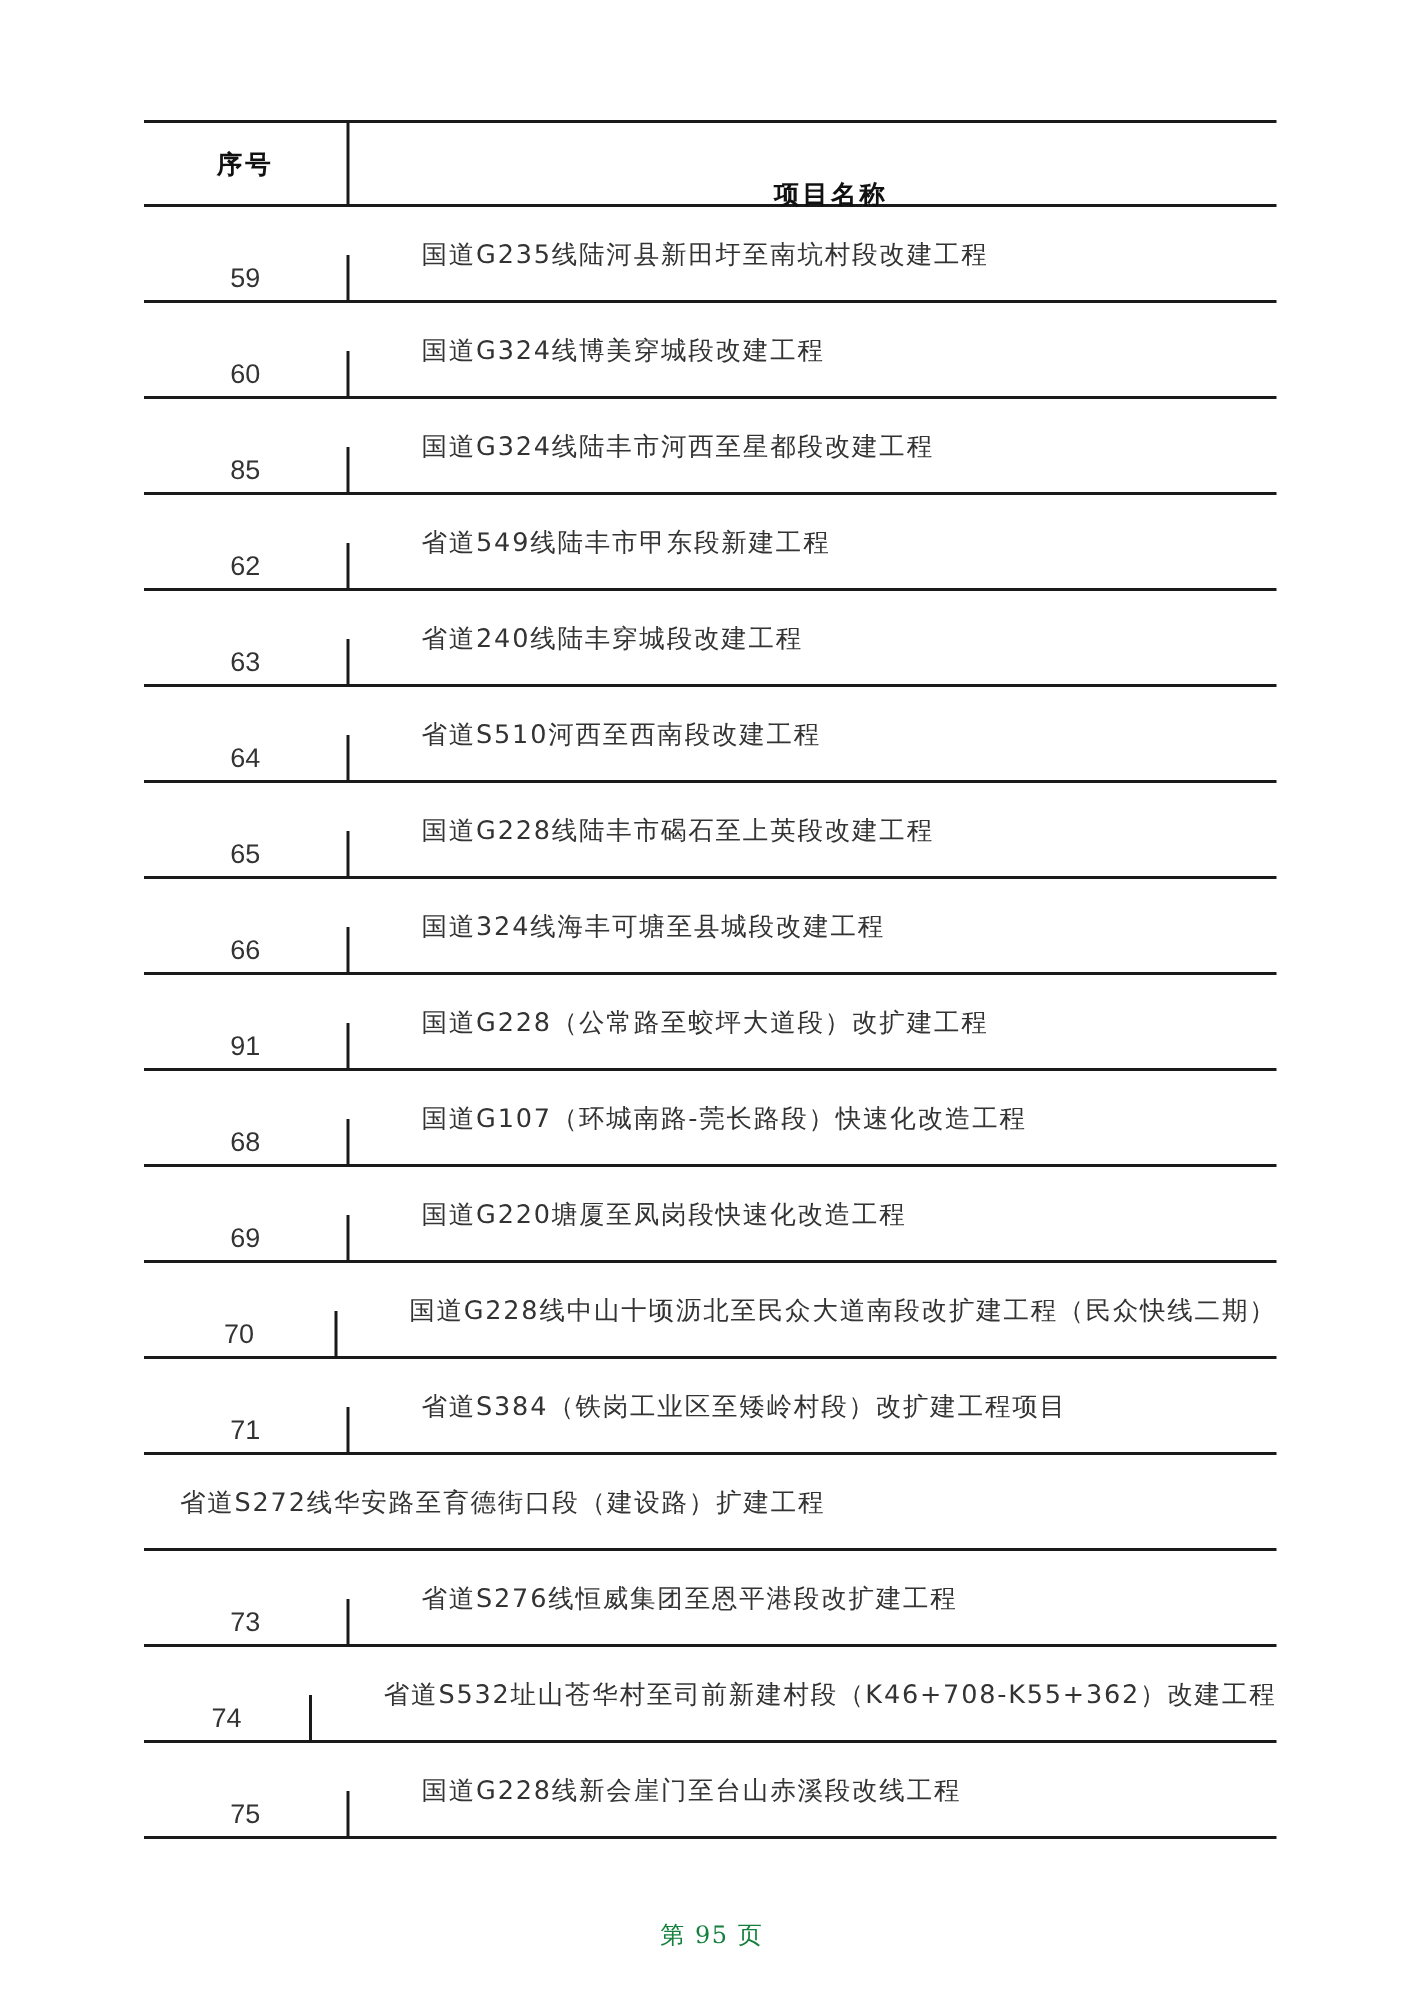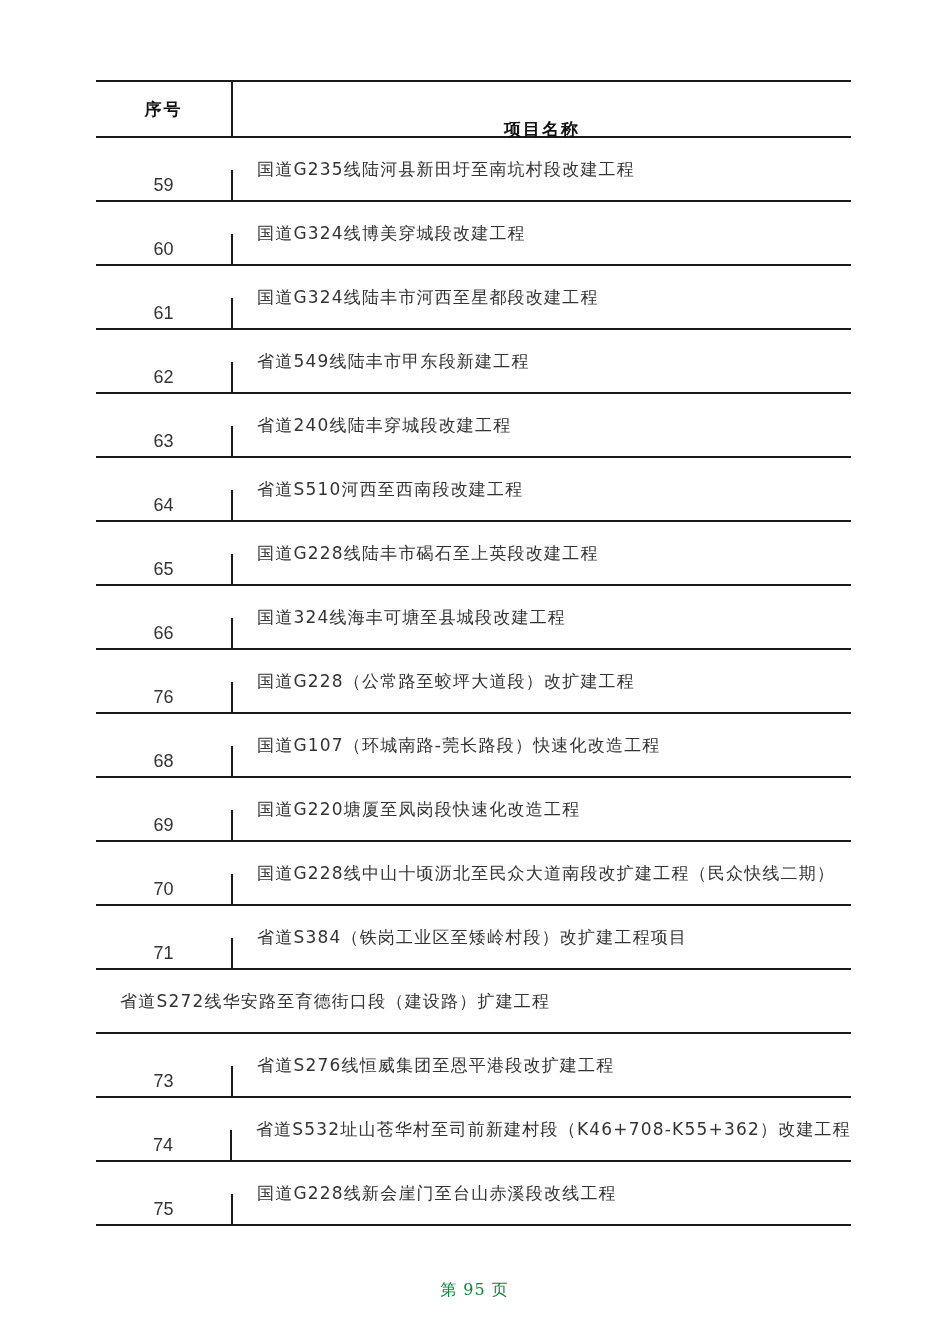--- a/index.html
+++ b/index.html
@@ -1,19 +1,19 @@
 <!DOCTYPE html>
 <html><head>
 <meta charset="utf-8">
 <style>
   html, body { margin: 0; padding: 0; background: #ffffff; }
   body { width: 949px; height: 1344px; position: relative; overflow: hidden;
          font-family: "DejaVu Sans", sans-serif; color: #222; }
   .table { position: absolute; left: 96px; top: 80px; width: 755px; }
-  .row { display: flex; border-bottom: 2px solid #1a1a1a; box-sizing: border-box; height: 64px; }
+  .row { display: flex; border-bottom: 2px solid #1a1a1a; box-sizing: border-box; height: 64px; gap: 24px; }
   .row.header { border-top: 2px solid #1a1a1a; height: 58px; }
   .cell-no { width: 137px; border-right: 2px solid #1a1a1a; display: flex; align-items: center;
              justify-content: center; font-size: 17px; color: #333; box-sizing: border-box; }
   .cell-name { flex: 1; display: flex; align-items: center; padding-left: 24px; font-size: 17px;
                color: #333; letter-spacing: 1.2px; white-space: nowrap; }
   .header .cell-no, .header .cell-name { font-weight: bold; font-size: 17px; color: #111; }
   .header .cell-name { justify-content: center; padding-left: 0; letter-spacing: 2px; margin-top: 41px; }
   .header .cell-no { letter-spacing: 2px; }
   .num { font-family: "Liberation Sans", sans-serif; font-size: 18px; letter-spacing: 0; margin-top: 32px; }
   .footer { position: absolute; top: 1280px; left: 0; width: 949px; text-align: center;
@@ -30,21 +30,21 @@
   <div id="rows">
       <div class="row">
         <div class="cell-no num">59</div>
         <div class="cell-name">国道G235线陆河县新田圩至南坑村段改建工程</div>
       </div>
       <div class="row">
         <div class="cell-no num">60</div>
         <div class="cell-name">国道G324线博美穿城段改建工程</div>
       </div>
       <div class="row">
-        <div class="cell-no num">61</div>
+        <div class="cell-no num">85</div>
         <div class="cell-name">国道G324线陆丰市河西至星都段改建工程</div>
       </div>
       <div class="row">
         <div class="cell-no num">62</div>
         <div class="cell-name">省道549线陆丰市甲东段新建工程</div>
       </div>
       <div class="row">
         <div class="cell-no num">63</div>
         <div class="cell-name">省道240线陆丰穿城段改建工程</div>
       </div>
@@ -54,21 +54,21 @@
       </div>
       <div class="row">
         <div class="cell-no num">65</div>
         <div class="cell-name">国道G228线陆丰市碣石至上英段改建工程</div>
       </div>
       <div class="row">
         <div class="cell-no num">66</div>
         <div class="cell-name">国道324线海丰可塘至县城段改建工程</div>
       </div>
       <div class="row">
-        <div class="cell-no num">76</div>
+        <div class="cell-no num">91</div>
         <div class="cell-name">国道G228（公常路至蛟坪大道段）改扩建工程</div>
       </div>
       <div class="row">
         <div class="cell-no num">68</div>
         <div class="cell-name">国道G107（环城南路-莞长路段）快速化改造工程</div>
       </div>
       <div class="row">
         <div class="cell-no num">69</div>
         <div class="cell-name">国道G220塘厦至凤岗段快速化改造工程</div>
       </div>

